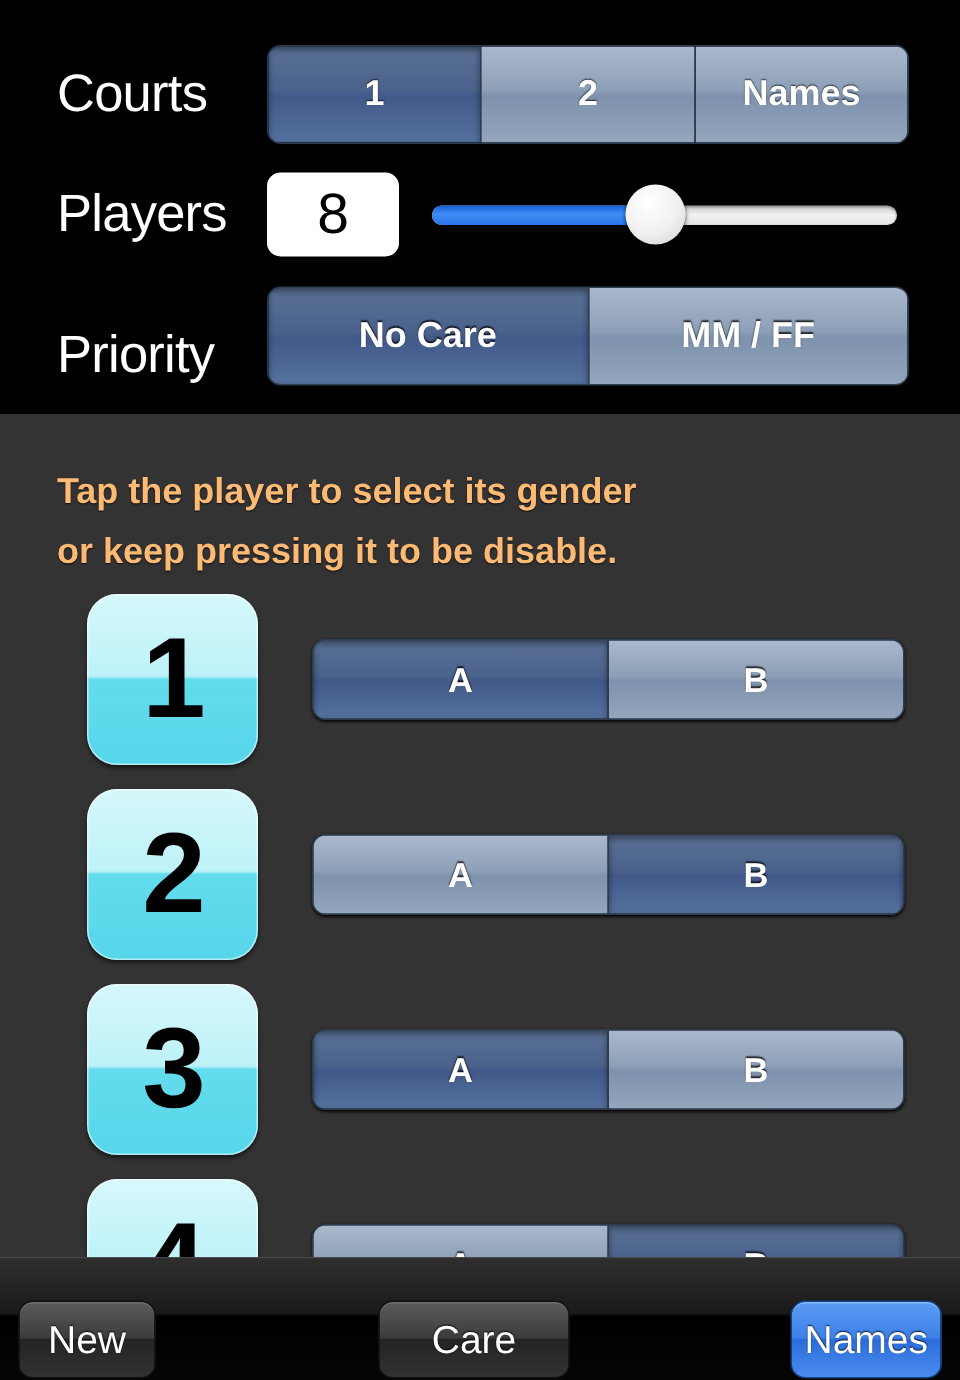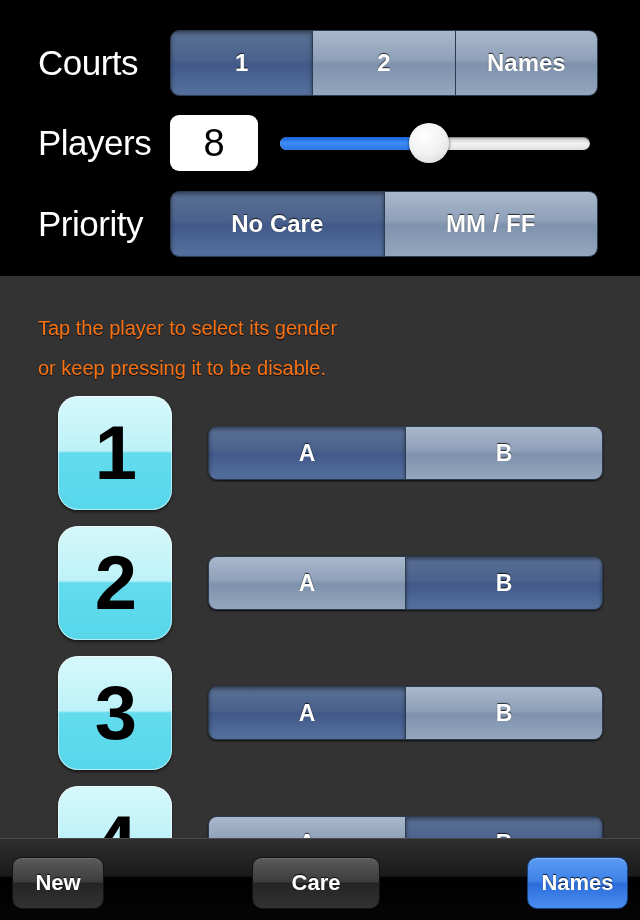--- a/index.html
+++ b/index.html
@@ -27,24 +27,25 @@
     width: 640px; height: 276px;
     background: #000000;
   }
 
   .setting-row {
     position: absolute;
     left: 0;
     width: 640px;
     display: flex;
     align-items: center;
+    gap: 8px;
   }
   #row-courts   { top: 30px;  height: 66px; }
   #row-players  { top: 110px; height: 66px; }
-  #row-priority { top: 191px; height: 66px; }
+  #row-priority { top: 191px; height: 66px; align-items: flex-end; }
 
   .setting-label {
     width: 170px;
     padding-left: 38px;
     color: #ffffff;
     font-size: 35px;
     font-weight: 400;
     letter-spacing: -0.5px;
     text-shadow: 0 1px 1px rgba(0,0,0,0.9);
     white-space: nowrap;
@@ -142,23 +143,23 @@
   #body {
     position: absolute;
     left: 0; top: 276px;
     width: 640px; height: 562px;
     background: #333333;
     overflow: hidden;
   }
 
   #instructions {
     padding: 32px 38px 0 38px;
-    color: #f97316;
-    font-size: 20px;
-    font-weight: normal;
+    color: #fdba74;
+    font-size: 24px;
+    font-weight: bold;
     line-height: 40px;
     text-shadow: 0 1px 1px rgba(0,0,0,0.8);
   }
   #instructions div { white-space: nowrap; }
 
   #player-list {
     position: absolute;
     left: 0; top: 112px;
     width: 640px;
   }
@@ -204,29 +205,29 @@
   #toolbar {
     position: absolute;
     left: 0; top: 838px;
     width: 640px; height: 82px;
     background: linear-gradient(to bottom, #2e2e2e 0%, #1a1a1a 45%, #000000 48%, #050505 100%);
     border-top: 1px solid #4a4a4a;
   }
 
   .tb-button {
     position: absolute;
-    top: 18px;
+    top: 28px;
     height: 52px;
     border-radius: 10px;
     display: flex;
     align-items: center;
     justify-content: center;
     color: #ffffff;
-    font-size: 22px;
-    font-weight: bold;
+    font-size: 26px;
+    font-weight: normal;
     text-shadow: 0 -1px 1px rgba(0,0,0,0.85);
     cursor: pointer;
   }
   .tb-button.dark {
     background: linear-gradient(to bottom, #5b5b5b 0%, #3c3c3c 48%, #242424 50%, #323232 100%);
     border: 1px solid #111;
     box-shadow: inset 0 1px 0 rgba(255,255,255,0.12);
   }
   .tb-button.primary {
     background: linear-gradient(to bottom, #5b9bf2 0%, #3d81e8 48%, #2a6ddb 50%, #4a8cef 100%);

